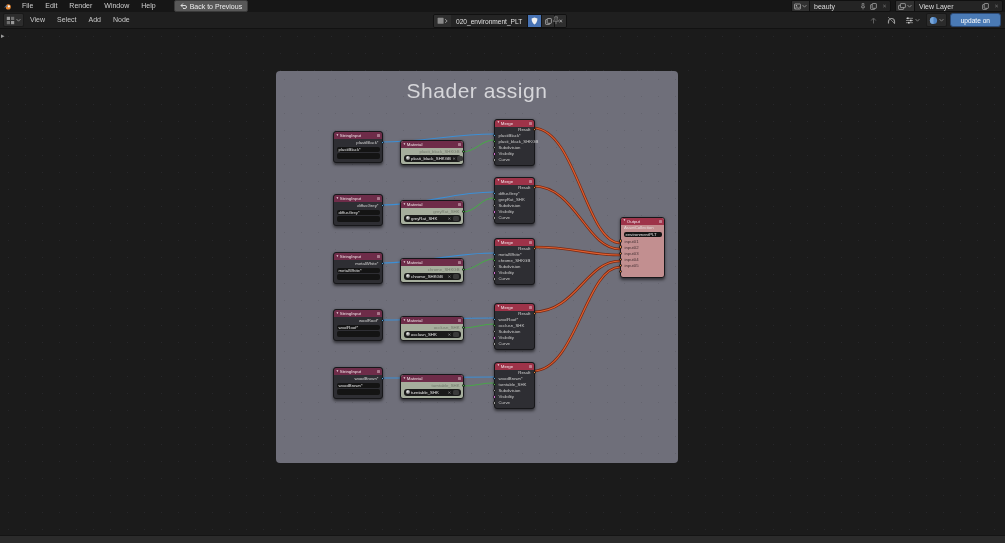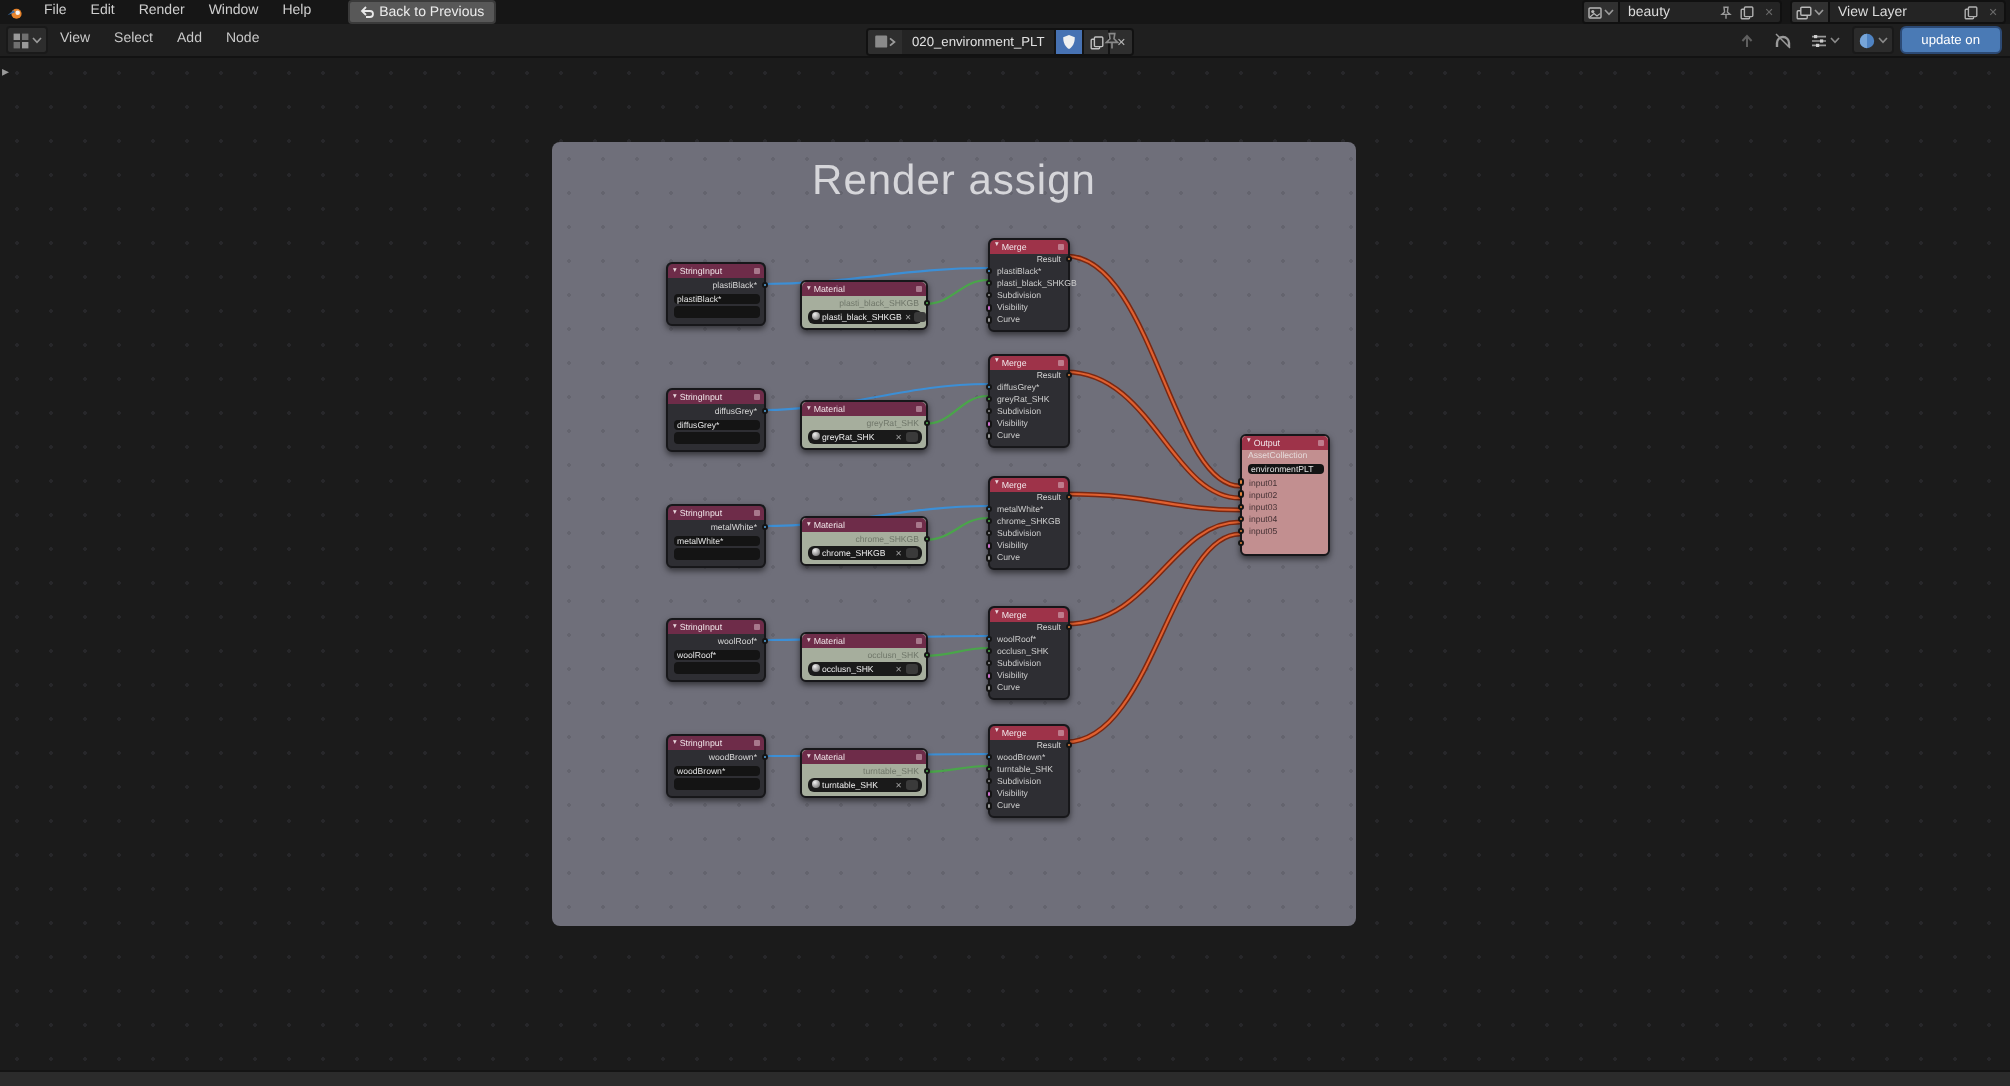--- a/index.html
+++ b/index.html
@@ -232,21 +232,21 @@
       <div class="update-btn">
         <span>update on</span>
       </div>
     </div>
   </div>
 
   <div class="canvas">
     <div class="region-arrow">▸</div>
 
     <div class="frame">
-      <div class="frame-title">Render assign</div>
+      <div class="frame-title">Shader assign</div>
     </div>
 
     <svg class="wires" width="1005" height="507" viewBox="0 0 1005 507">
 
       <g stroke="#3c8fd6" stroke-width="1.1" fill="none">
         <path d="M381,114 C425,114 452,106 494,106"></path>
         <path d="M381,177 C425,177 452,164 494,164"></path>
         <path d="M381,235 C425,235 452,225 494,225"></path>
         <path d="M381,292 C425,292 452,290 494,290"></path>
         <path d="M381,350 C425,350 452,349 494,349"></path>

